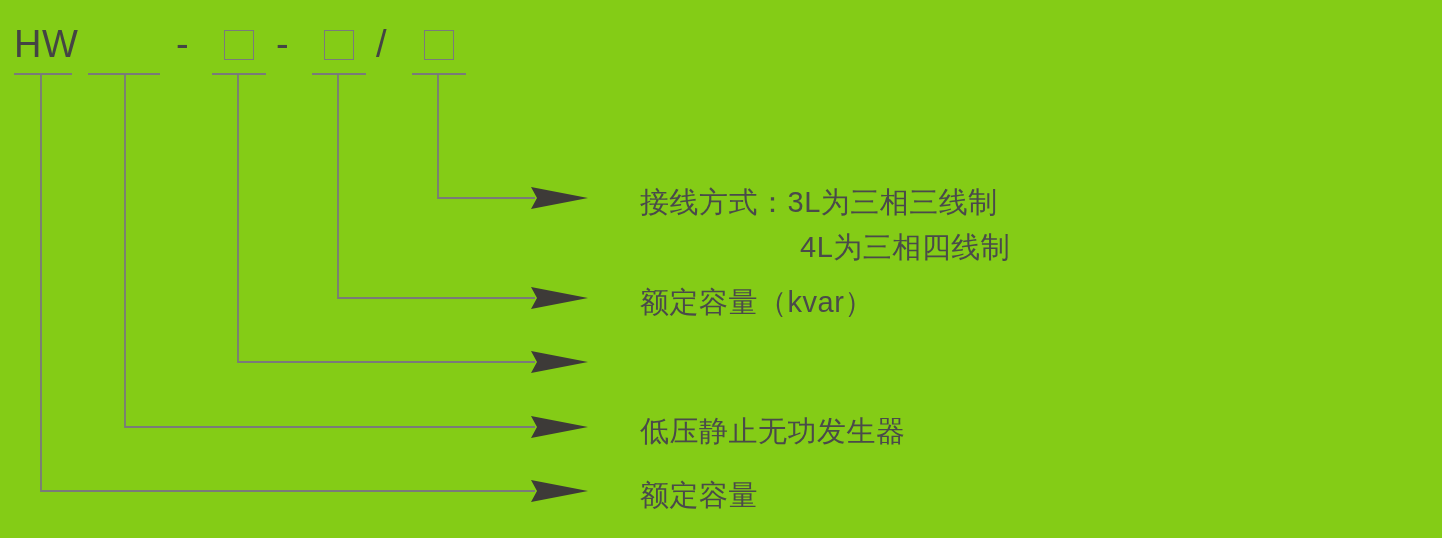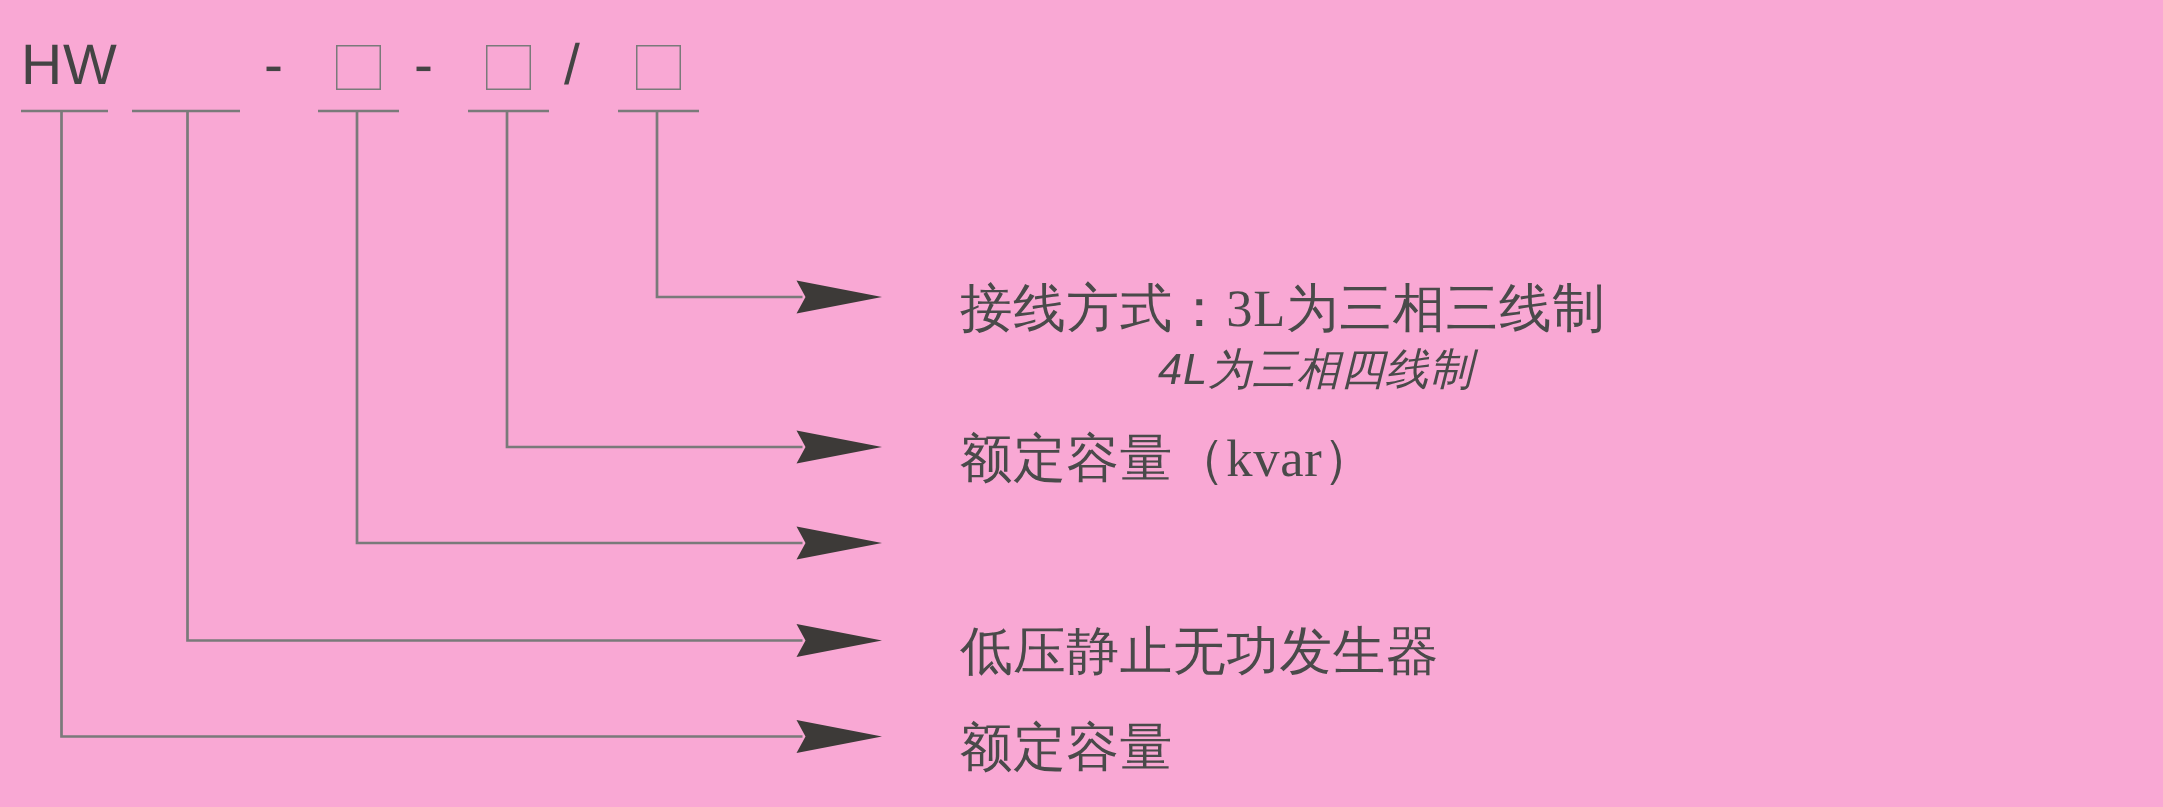--- a/index.html
+++ b/index.html
@@ -7,21 +7,21 @@
     padding: 0;
     background: #ffffff;
   }
   body {
     font-family: "Liberation Sans", "DejaVu Sans", sans-serif;
   }
   #canvas {
     position: relative;
     width: 1442px;
     height: 538px;
-    background: #f9a8d4;
+    background: #84cc16;
     overflow: hidden;
   }
   #diagram-svg {
     position: absolute;
     left: 0;
     top: 0;
     width: 1442px;
     height: 538px;
   }
   .code-text {
@@ -36,26 +36,25 @@
   .code-box {
     position: absolute;
     width: 30px;
     height: 30px;
     border: 1.6px solid #7a7a7a;
     box-sizing: border-box;
   }
   .label {
     position: absolute;
     color: #4a4a4a;
-    font-size: 35px;
+    font-size: 29px;
     font-weight: 400;
     white-space: nowrap;
     line-height: 1.45;
     letter-spacing: 0.5px;
-    font-family: Liberation Serif, serif;
   }
   .label-sub {
     position: absolute;
     color: #4a4a4a;
     font-size: 29px;
     font-weight: 400;
     white-space: nowrap;
     line-height: 1.45;
     letter-spacing: 0.5px;
   }
@@ -98,18 +97,18 @@
 
   <div class="code-text" style="left:14px;  top:25px;">HW</div>
   <div class="code-text" style="left:176px; top:25px;">-</div>
   <div class="code-box" style="left:224px; top:30px;"></div>
   <div class="code-text" style="left:276px; top:25px;">-</div>
   <div class="code-box" style="left:324px; top:30px;"></div>
   <div class="code-text" style="left:376px; top:25px;">/</div>
   <div class="code-box" style="left:424px; top:30px;"></div>
 
   <div class="label" style="left:640px; top:181px;">接线方式：3L为三相三线制</div>
-  <div class="label-sub" style="left:772px; top:226px;font-style:italic;">4L为三相四线制</div>
+  <div class="label-sub" style="left:800px; top:226px;">4L为三相四线制</div>
   <div class="label" style="left:640px; top:281px;text-align:right;">额定容量（kvar）</div>
   <div class="label" style="left:640px; top:410px;">低压静止无功发生器</div>
   <div class="label" style="left:640px; top:474px;">额定容量</div>
 
 </div>
 
 </body></html>

